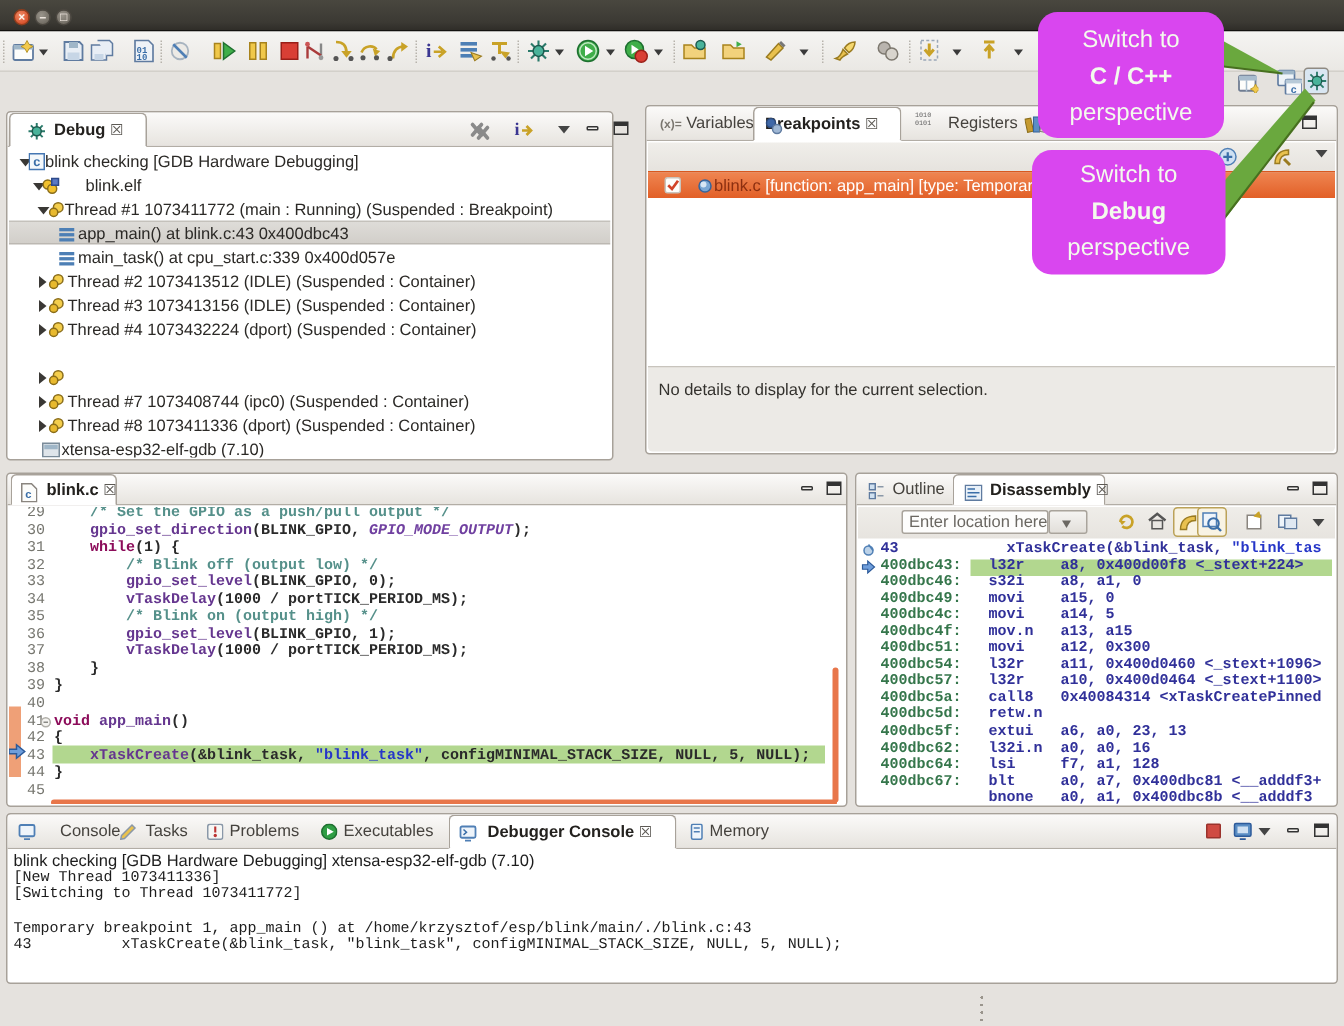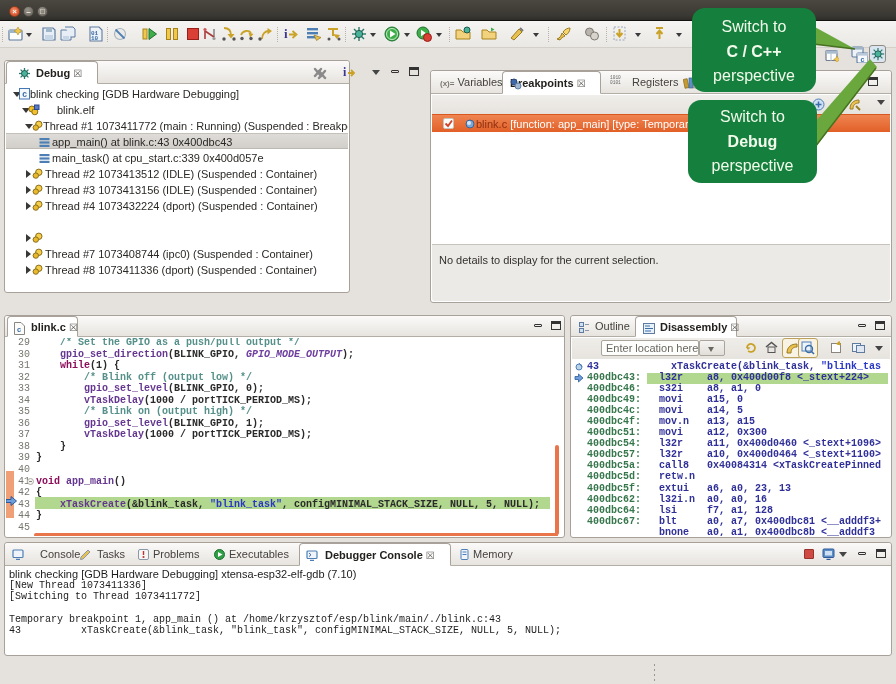--- a/index.html
+++ b/index.html
@@ -37,21 +37,21 @@
 .ticon{position:absolute;top:2px;width:12px;height:12px}
 
 .code{font-family:"Liberation Mono",monospace;font-size:10px;white-space:pre}
 .cmt{color:#55908a}.kw{color:#8c0c5a;font-weight:bold}.fn{color:#65368f;font-weight:bold}.str{color:#2636c8;font-weight:bold}.mac{color:#7040a0;font-weight:bold;font-style:italic}
 
 .addr{color:#35764b}.insn{color:#303099}
 #p-edit .tabbar,#p-disasm .tabbar{height:21px}
 #p-edit .tab,#p-disasm .tab{height:21px;line-height:20px}
 #p-edit .vmin,#p-disasm .vmin,#p-edit .vmax,#p-disasm .vmax{top:5px}
 
-.callout{position:absolute;background:#15803d;border-radius:13px;color:#f3fbec;text-align:center;font-family:"Liberation Sans",sans-serif}
+.callout{position:absolute;background:#d946ef;border-radius:13px;color:#f3fbec;text-align:center;font-family:"Liberation Sans",sans-serif}
 .callout .l1{font-size:16px;line-height:24.5px}
 .callout .l2{font-size:16px;font-weight:bold;line-height:24.5px}
 </style></head>
 <body>
 
 <div class="abs" id="titlebar">
   <div class="btn" id="btn-close">×</div>
   <div class="btn" id="btn-min">–</div>
   <div class="btn" id="btn-max">□</div>
 </div>
@@ -220,21 +220,21 @@
       <g stroke="#2a7a6a" stroke-width="1.4">
         <line x1="8" y1="1" x2="8" y2="15"></line>
         <line x1="1" y1="8" x2="15" y2="8"></line>
         <line x1="3" y1="3" x2="13" y2="13"></line>
         <line x1="13" y1="3" x2="3" y2="13"></line>
       </g>
       <circle cx="8" cy="8" r="3.6" fill="#49b39a" stroke="#1d5a4e"></circle>
     </svg>
 </div>
 
-<div class="panel" id="p-debug" style="left:4px;top:60px;width:346px;height:233px">
+<div class="panel" id="p-debug" style="left:4px;top:74px;width:405px;height:233px">
   <div class="tabbar">
     <div class="tab active" style="left:1px;width:92px">
       <svg style="position:absolute;left:11px;top:5px" width="13" height="13" viewBox="0 0 13 13">
           <g stroke="#2a7a6a" stroke-width="1.3">
             <line x1="6.5" y1="1" x2="6.5" y2="12"></line>
             <line x1="1" y1="6.5" x2="12" y2="6.5"></line>
             <line x1="2.6" y1="2.6" x2="10.4" y2="10.4"></line>
             <line x1="10.4" y1="2.6" x2="2.6" y2="10.4"></line>
           </g>
           <circle cx="6.5" cy="6.5" r="3" fill="#49b39a" stroke="#1d5a4e" stroke-width="1"></circle>
@@ -331,20 +331,26 @@
           <circle cx="6.8" cy="4.3" r="3.2" fill="#f4ce4c" stroke="#8a6d1a"></circle>
           <circle cx="3.8" cy="7.6" r="2.7" fill="#e8b92e" stroke="#8a6d1a"></circle>
         </svg>
       <span style="margin-left:38px">Thread #7 1073408744 (ipc0) (Suspended : Container)</span></div>
     <div class="trow" style="top:177px"><span class="twist closed" style="left:19px"></span>
       <svg class="ticon" style="left:25px" width="11" height="12">
           <circle cx="6.8" cy="4.3" r="3.2" fill="#f4ce4c" stroke="#8a6d1a"></circle>
           <circle cx="3.8" cy="7.6" r="2.7" fill="#e8b92e" stroke="#8a6d1a"></circle>
         </svg>
       <span style="margin-left:38px">Thread #8 1073411336 (dport) (Suspended : Container)</span></div>
+    <div class="trow" style="top:193px">
+      <svg class="ticon" style="left:21px" width="12" height="12">
+          <rect x="0.5" y="1.5" width="11" height="9" fill="#dfe5ea" stroke="#7a8b99"></rect>
+          <rect x="1.5" y="2.5" width="9" height="3" fill="#9fb6c8"></rect>
+        </svg>
+      <span style="margin-left:34px">xtensa-esp32-elf-gdb (7.10)</span></div>
   </div>
 </div>
 
 <div class="panel" id="p-break" style="left:430px;top:70px;width:462px;height:233px">
   <div class="tabbar" style="height:23px">
     <div class="tab" style="left:2px;width:68px;color:#45423d">
       <span style="font:bold 8px/22px 'Liberation Sans',sans-serif;color:#7a766f">(x)=</span> Variables</div>
     <div class="tab active" style="left:71px;width:99px">
       <svg style="position:absolute;left:7px;top:6px" width="12" height="12" viewBox="0 0 12 12">
           <circle cx="4" cy="4" r="3" fill="#3f68a8" stroke="#2c4a7c"></circle>

